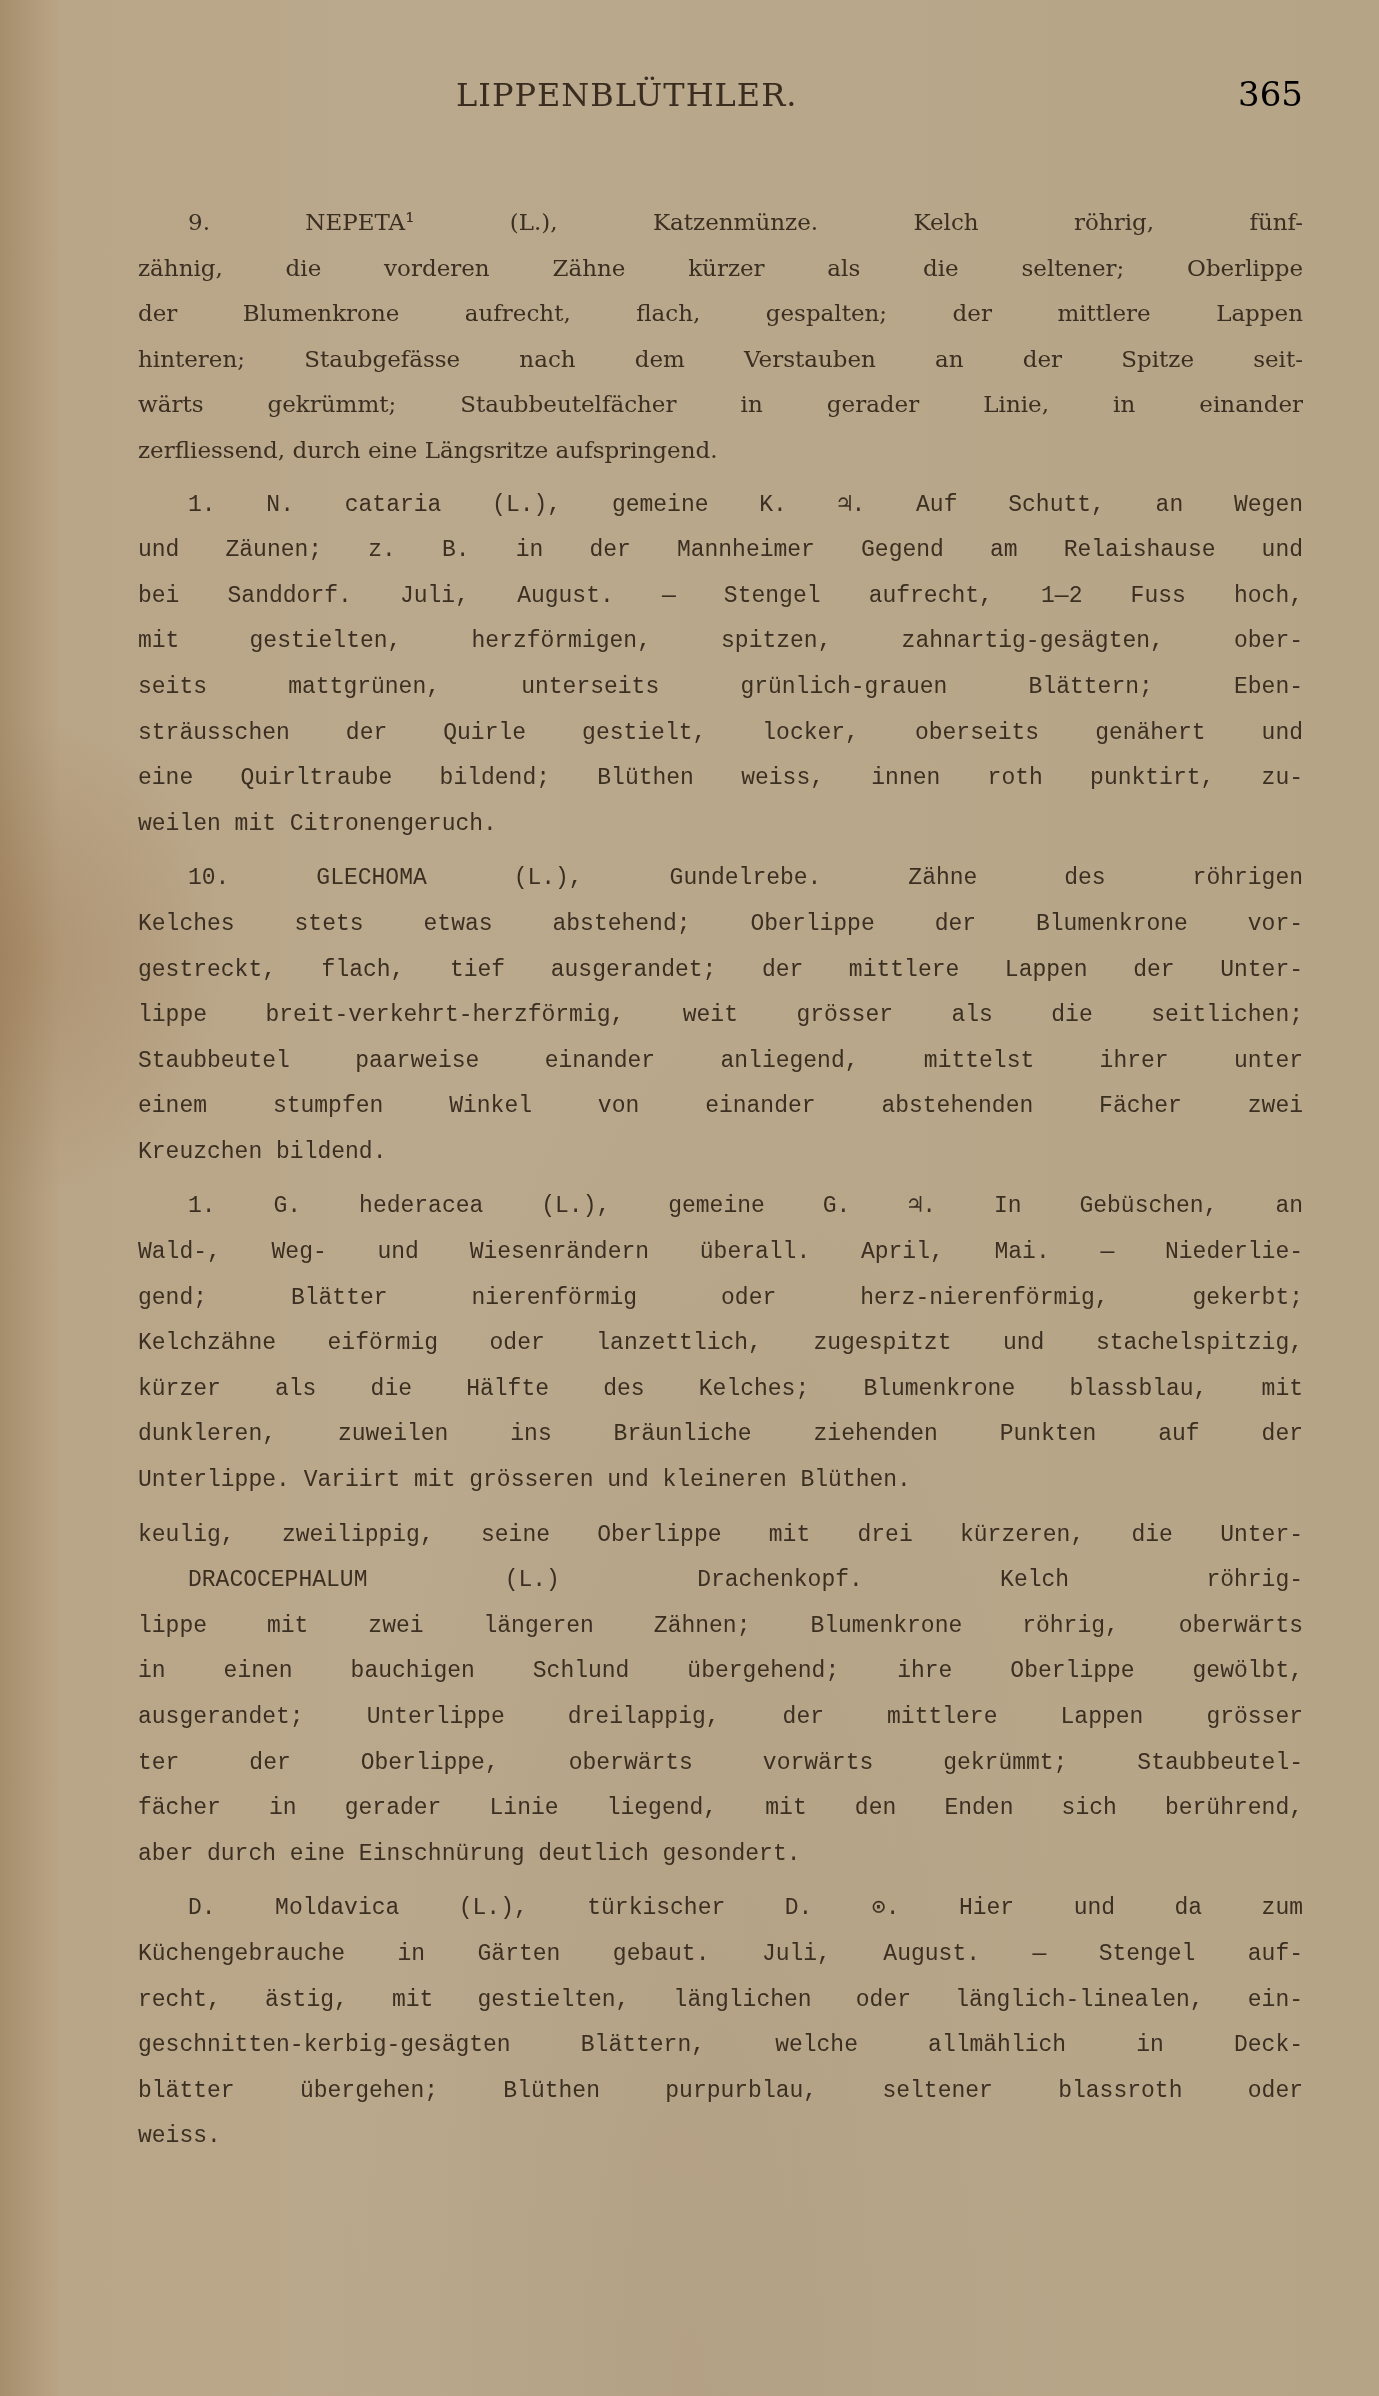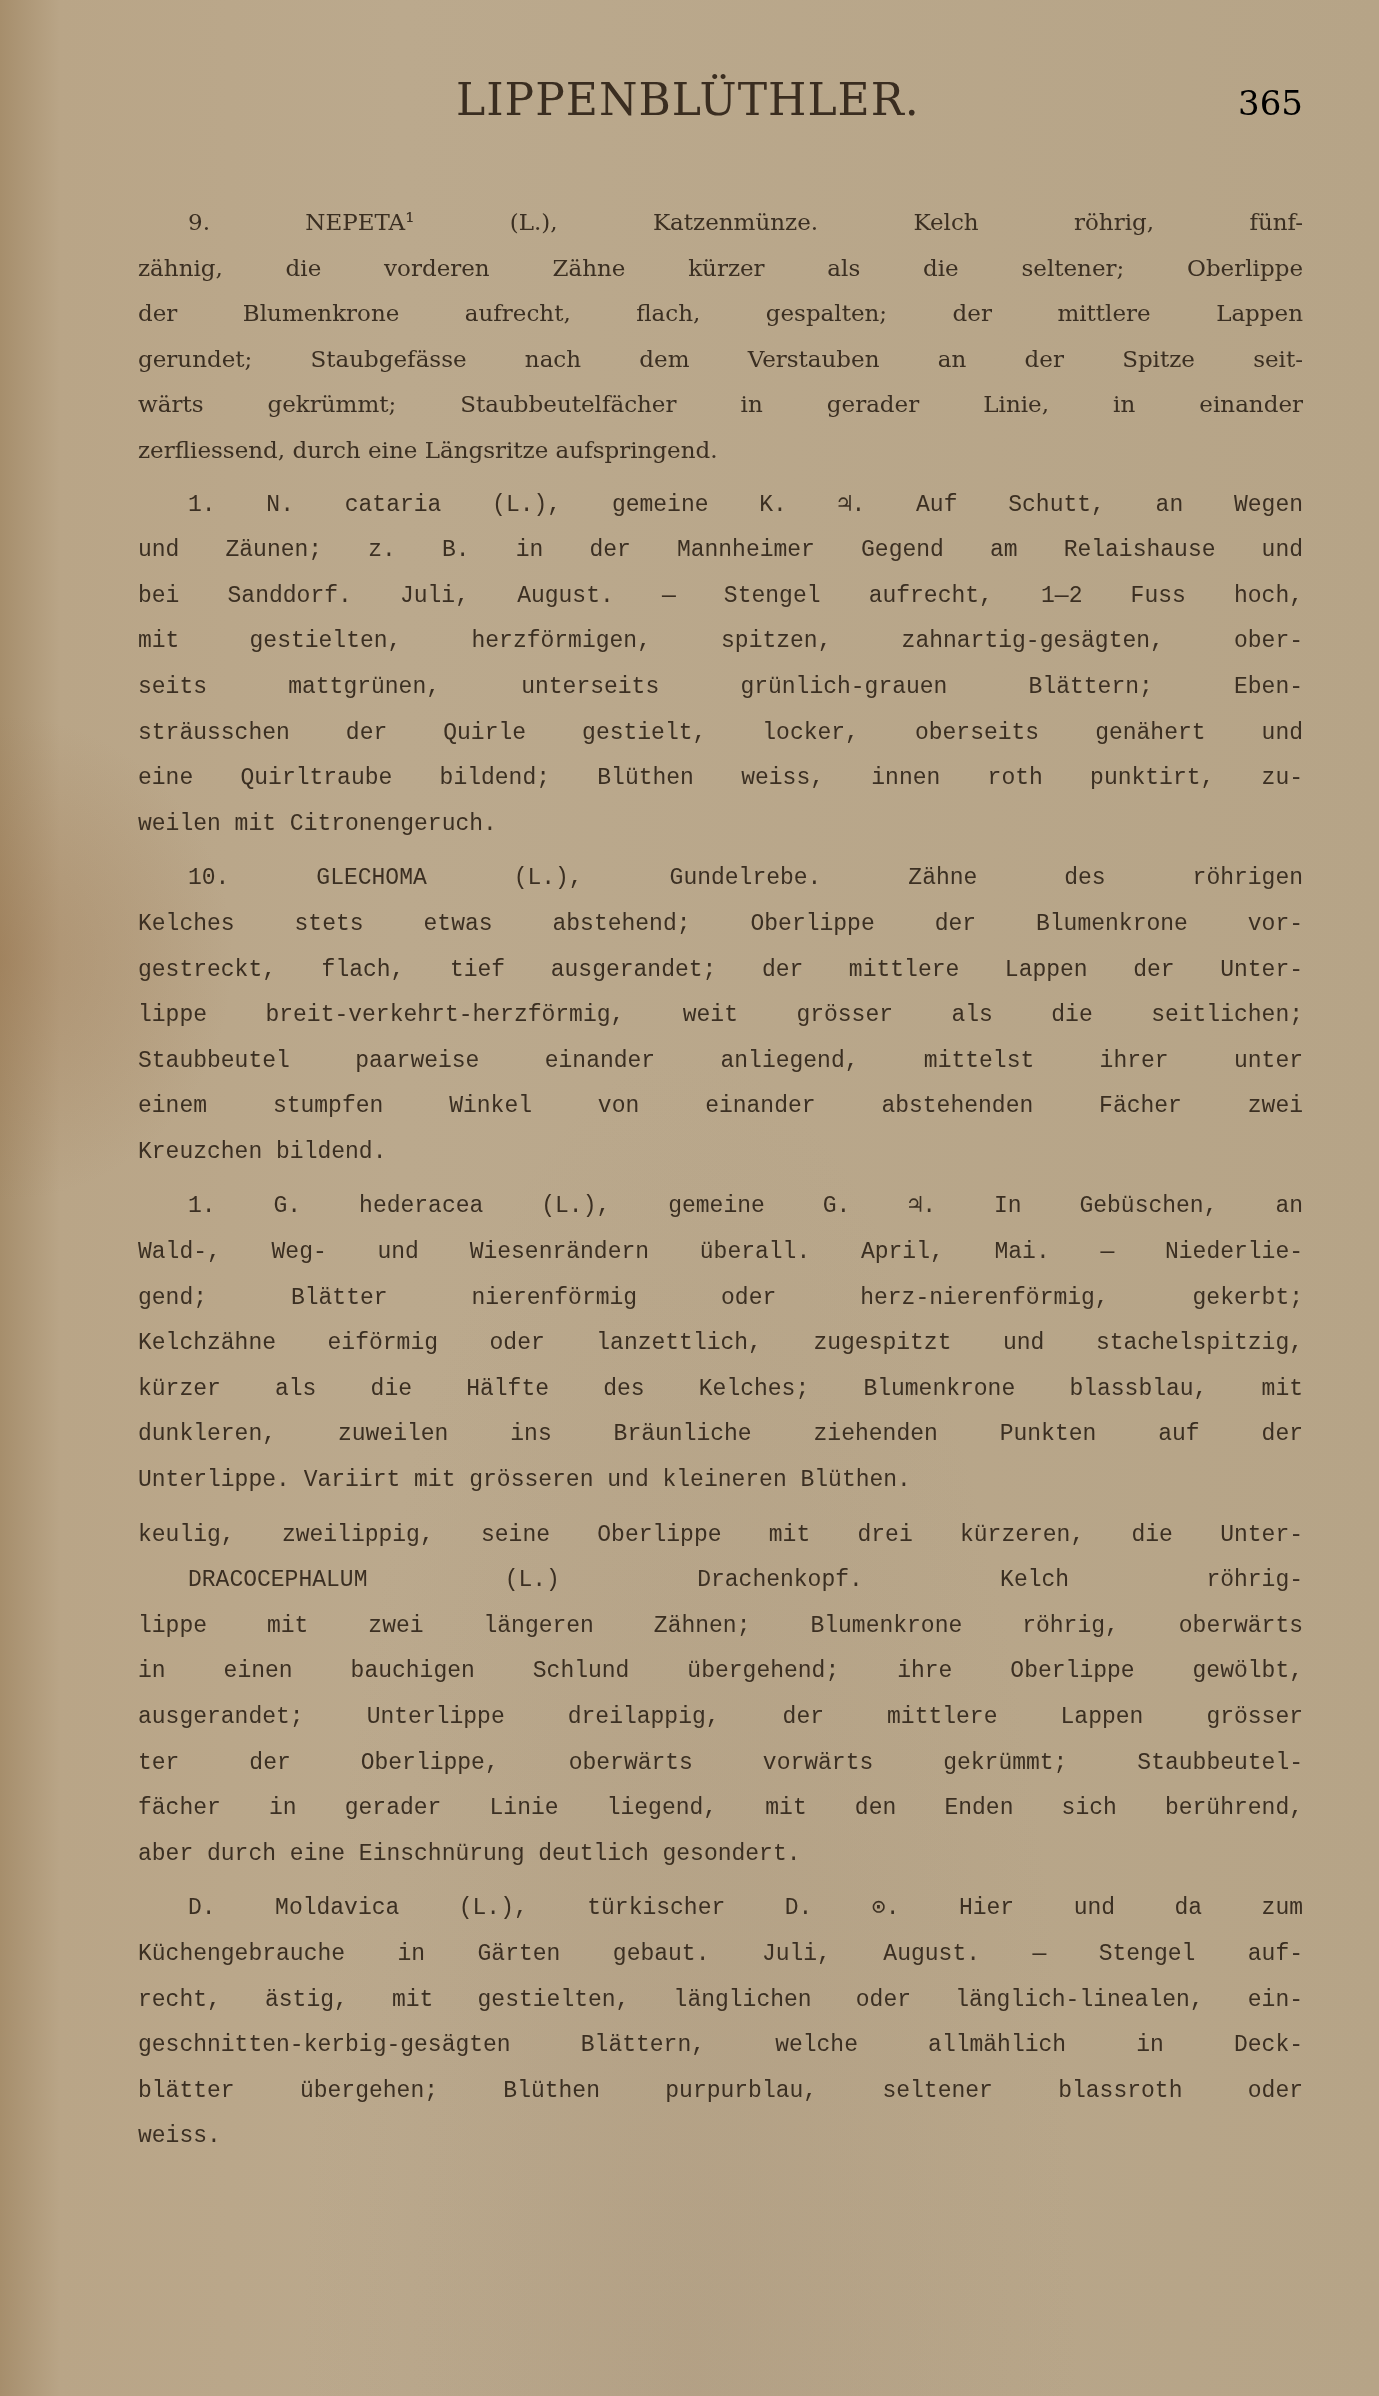--- a/index.html
+++ b/index.html
@@ -27,21 +27,21 @@
     }
     .running-head {
       display: flex;
       justify-content: space-between;
       align-items: baseline;
       height: 52px;
       margin-left: 368px;
       margin-right: 0;
     }
     .running-title {
-      font-size: 44px;
+      font-size: 32px;
       letter-spacing: 1px;
       color: #3a2d20;
       text-align: center;
     }
     .page-number {
       font-size: 34px;
       color: #000000;
       margin-right: 0px;
     }
     .text {
@@ -67,21 +67,21 @@
   <div class="running-head">
     <span class="running-title">LIPPENBLÜTHLER.</span>
     <span class="page-number">365</span>
   </div>
 
   <div class="text">
     <p class="para">
       <span class="line first">9. NEPETA¹ (L.), Katzenmünze. Kelch röhrig, fünf-</span>
       <span class="line">zähnig, die vorderen Zähne kürzer als die seltener; Oberlippe</span>
       <span class="line">der Blumenkrone aufrecht, flach, gespalten; der mittlere Lappen</span>
-      <span class="line">gerundet; Staubgefässe nach dem Verstauben an der Spitze seit-</span>
+      <span class="line">hinteren; Staubgefässe nach dem Verstauben an der Spitze seit-</span>
       <span class="line">wärts gekrümmt; Staubbeutelfächer in gerader Linie, in einander</span>
       <span class="line last">zerfliessend, durch eine Längsritze aufspringend.</span>
     </p>
     <p class="para">
       <span class="line first">1. N. cataria (L.), gemeine K. ♃. Auf Schutt, an Wegen</span>
       <span class="line">und Zäunen; z. B. in der Mannheimer Gegend am Relaishause und</span>
       <span class="line">bei Sanddorf. Juli, August. — Stengel aufrecht, 1—2 Fuss hoch,</span>
       <span class="line">mit gestielten, herzförmigen, spitzen, zahnartig-gesägten, ober-</span>
       <span class="line">seits mattgrünen, unterseits grünlich-grauen Blättern; Eben-</span>
       <span class="line">sträusschen der Quirle gestielt, locker, oberseits genähert und</span>

